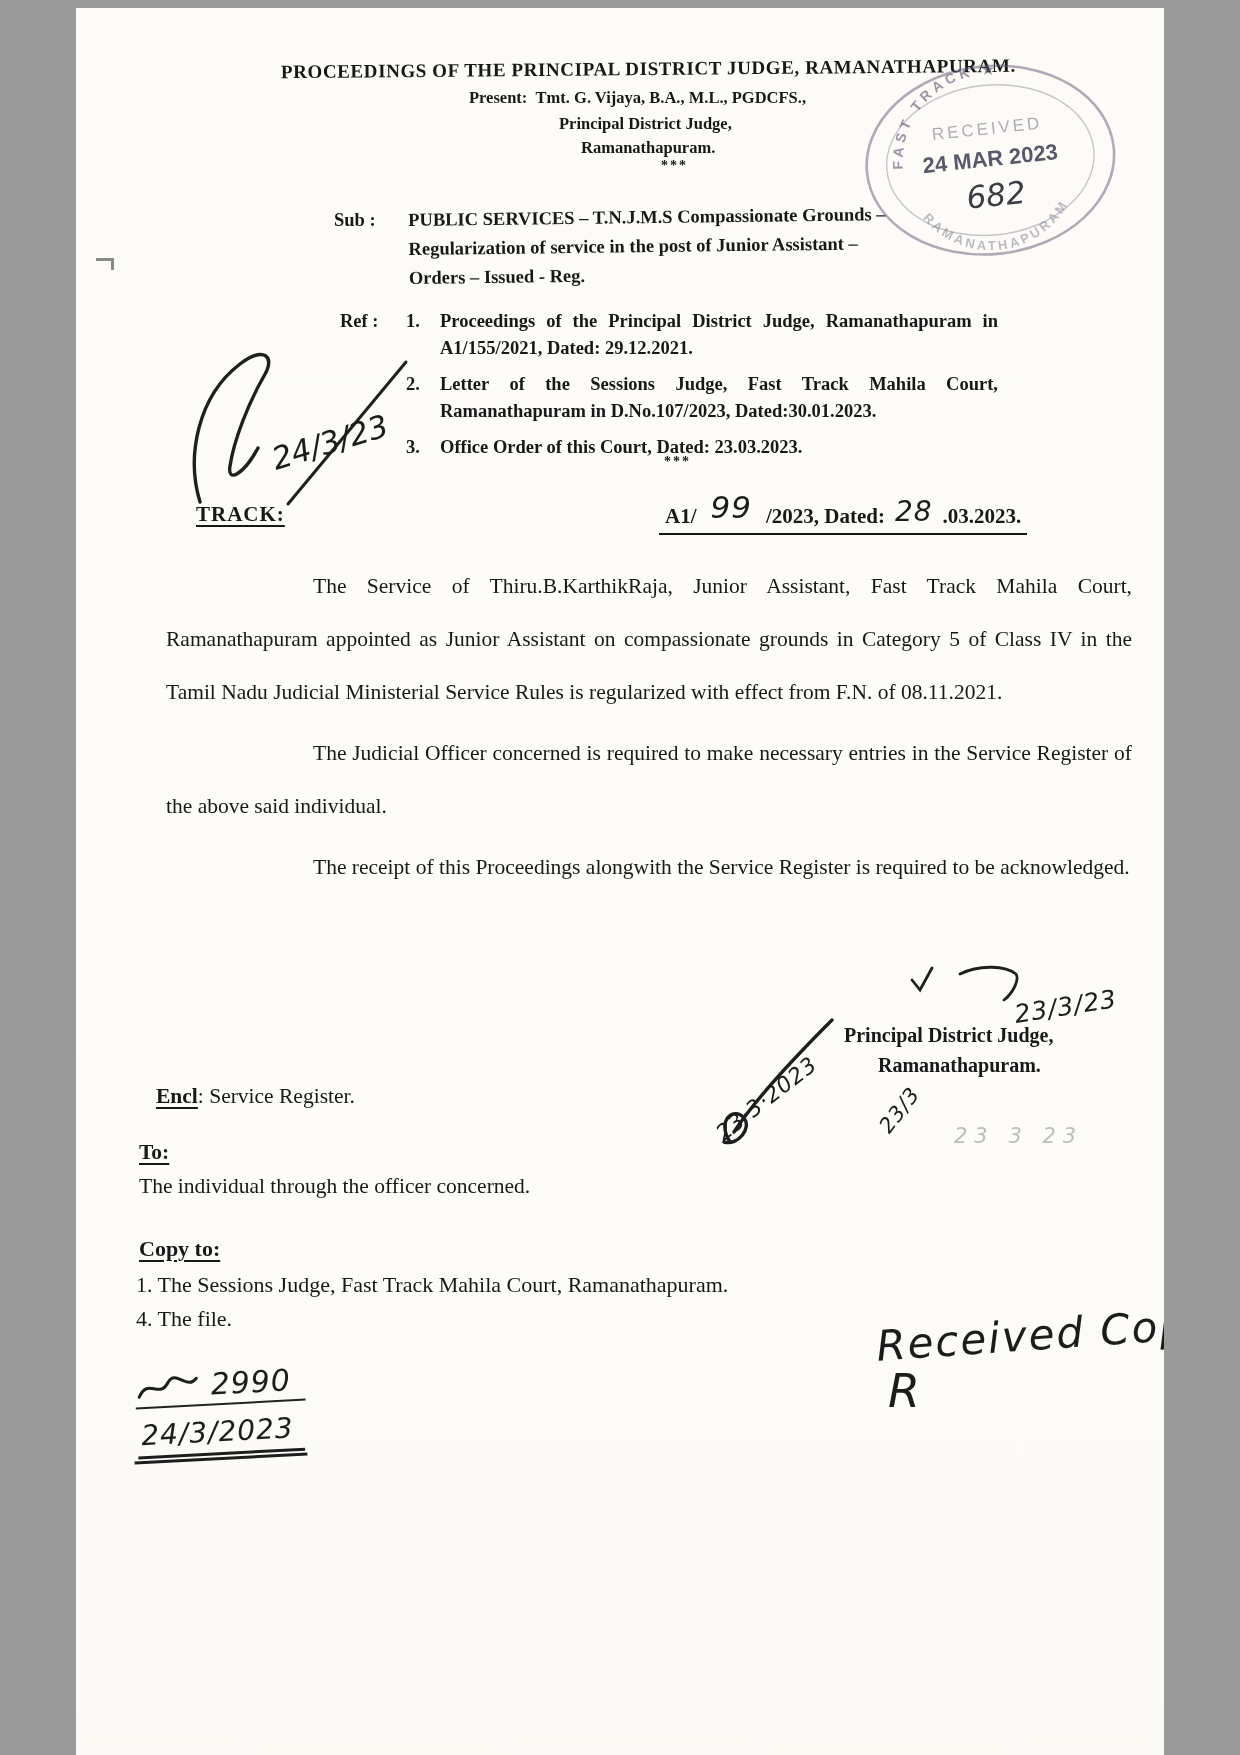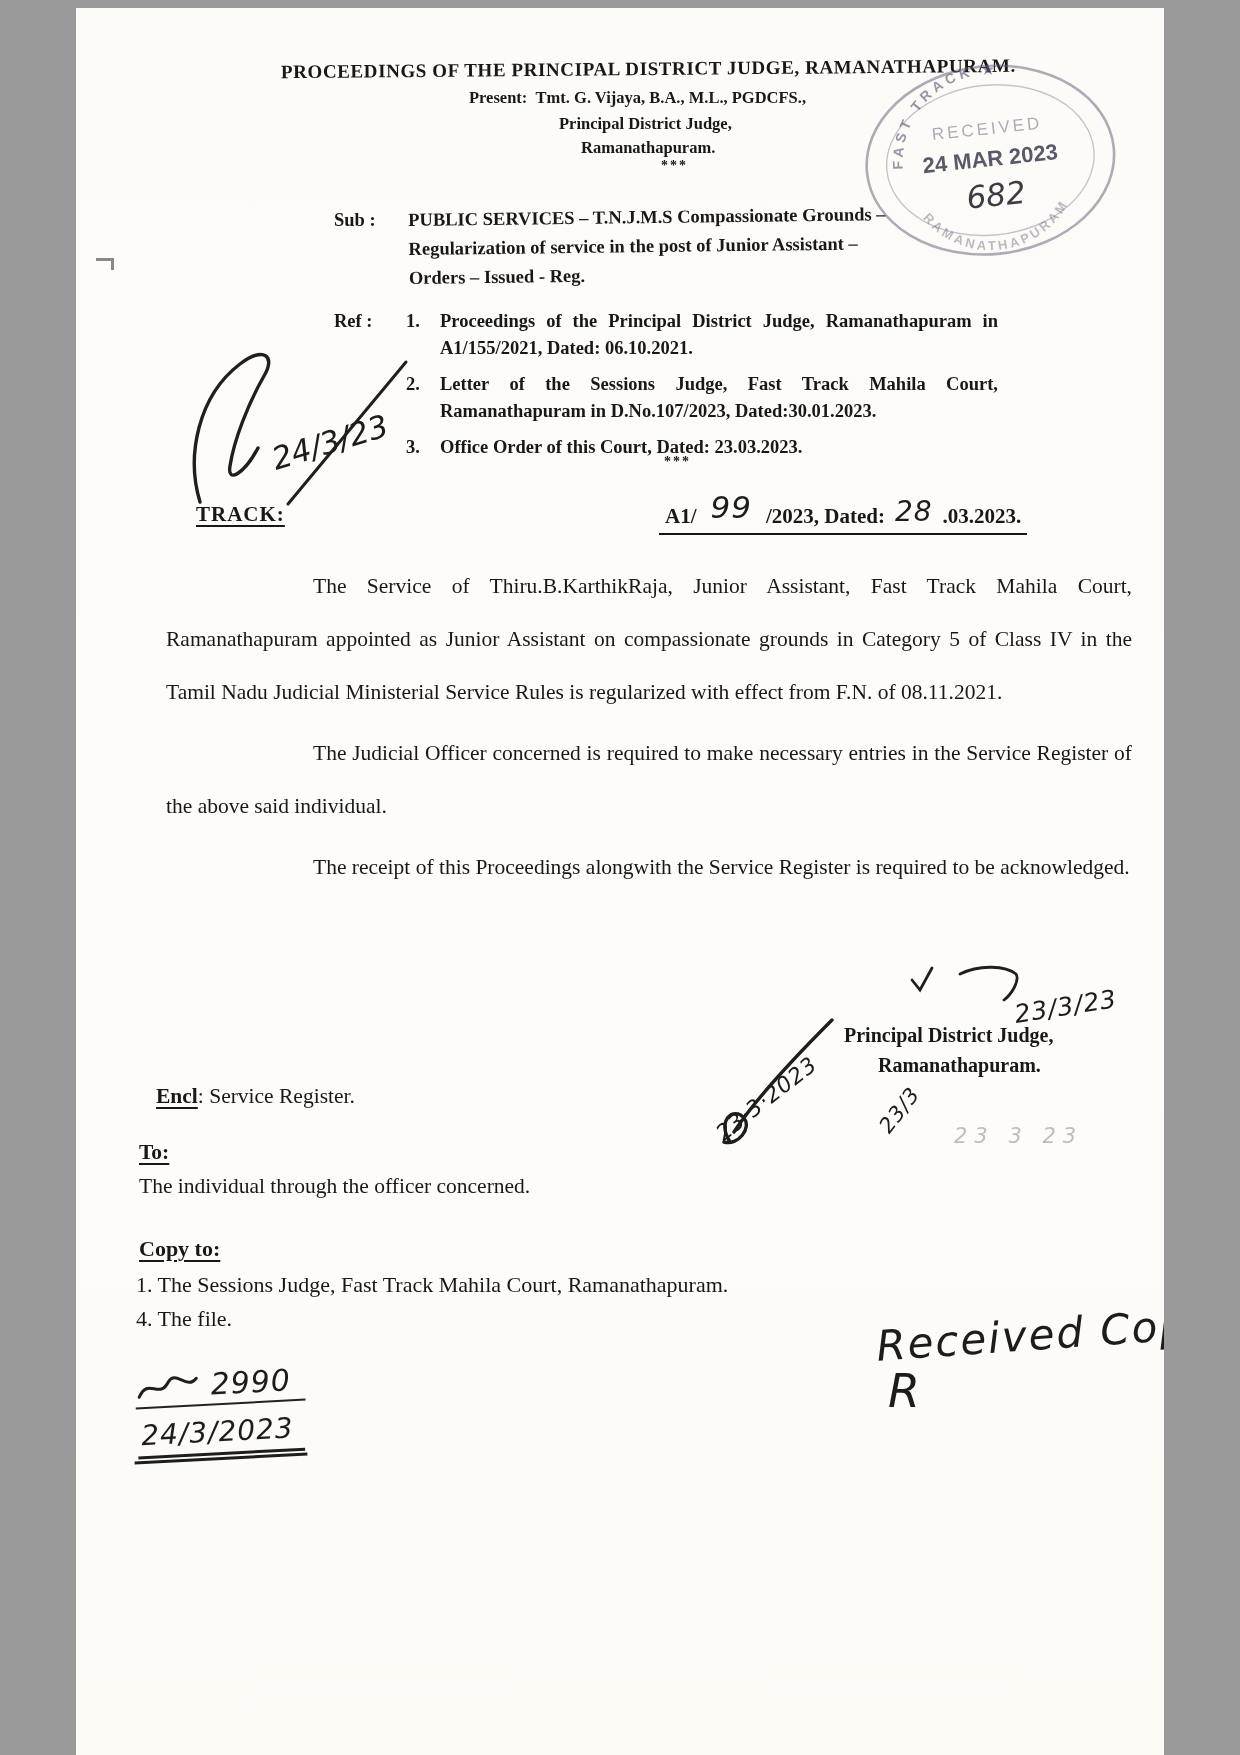--- a/index.html
+++ b/index.html
@@ -74,25 +74,25 @@
       </text>
       <text font-size="13" font-weight="bold" letter-spacing="3" fill="#5c5470" opacity="0.45">
         <textPath href="#ringBottom" startOffset="50%" text-anchor="middle">RAMANATHAPURAM</textPath>
       </text>
       <text x="140" y="74" text-anchor="middle" font-size="17" letter-spacing="3" fill="#5c5470" opacity="0.55">RECEIVED</text>
       <text x="140" y="106" text-anchor="middle" font-size="22" font-weight="bold" fill="#2f2e45" opacity="0.9">24 MAR 2023</text>
       <text x="142" y="146" text-anchor="middle" font-size="31" font-style="italic" fill="#22222a" style="font-family:'DejaVu Sans',sans-serif">682</text>
     </svg>
   </div>
 
-  <div class="abs t-ref" style="left:258px; top:300px;">Ref :</div>
+  <div class="abs t-ref" style="left:264px; top:300px;">Ref :</div>
   <div class="abs" style="left:330px; top:300px; width:592px;">
     <div class="ref-item t-ref">
       <span class="ref-num">1.</span>
-      <span class="ref-text">Proceedings of the Principal District Judge, Ramanathapuram in A1/155/2021, Dated: 06.10.2021.</span>
+      <span class="ref-text">Proceedings of the Principal District Judge, Ramanathapuram in A1/155/2021, Dated: 29.12.2021.</span>
     </div>
     <div class="ref-item t-ref">
       <span class="ref-num">2.</span>
       <span class="ref-text">Letter of the Sessions Judge, Fast Track Mahila Court, Ramanathapuram in D.No.107/2023, Dated:30.01.2023.</span>
     </div>
     <div class="ref-item t-ref">
       <span class="ref-num">3.</span>
       <span class="ref-text" style="text-align:left;font-family:Liberation Serif, serif;">Office Order of this Court, Dated: 23.03.2023.</span>
     </div>
   </div>

